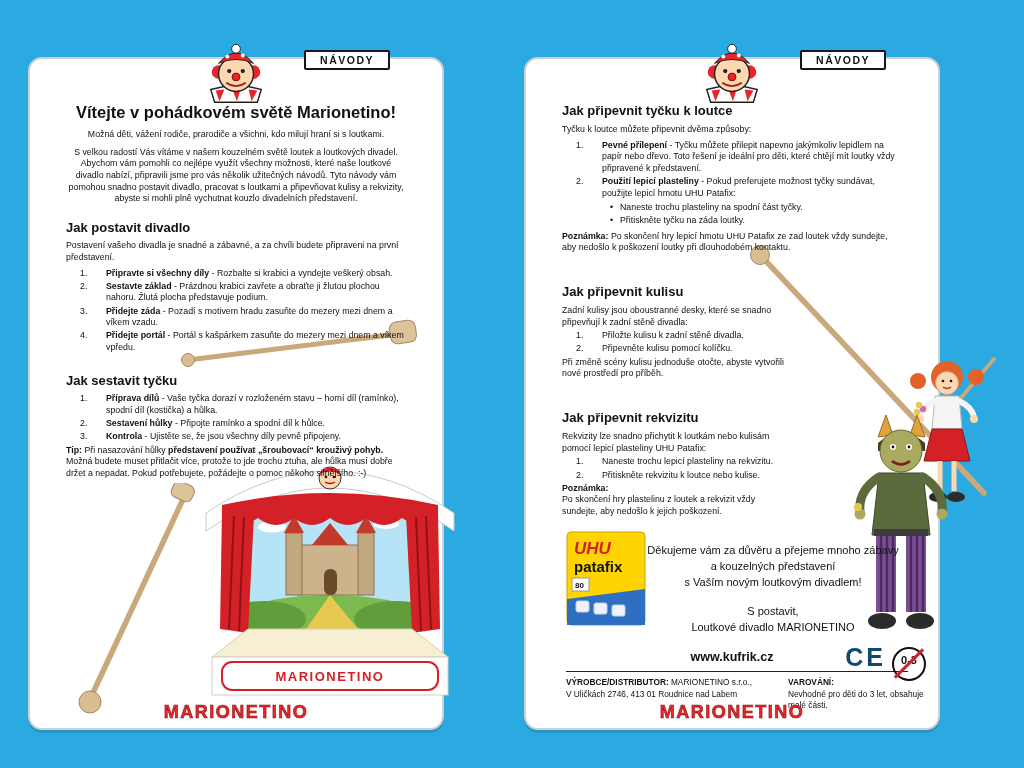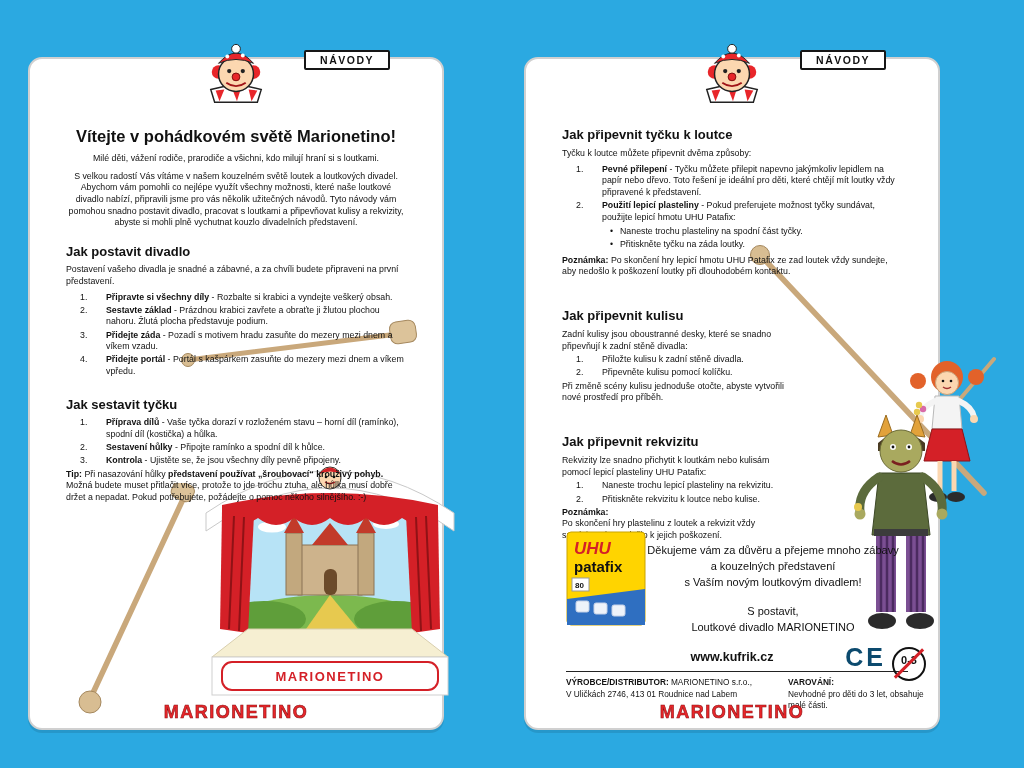--- a/index.html
+++ b/index.html
@@ -8,21 +8,21 @@
 
   .page { position:absolute; top:57px; width:416px; height:673px; background:#fff;
           border:2px solid #d0d0d0; border-radius:14px; box-shadow:0 3px 0 rgba(0,0,0,.10); }
   #left-page { left:28px; }
   #right-page { left:524px; }
 
   .clown { position:absolute; top:-18px; left:50%; transform:translateX(-50%); z-index:3; }
   .badge { position:absolute; top:-9px; right:52px; background:#fff; border:2px solid #161616;
            border-radius:2px; padding:2px 14px; font-weight:bold; font-size:10.5px; letter-spacing:1.5px; z-index:3; }
 
-  .content { position:relative; padding:68px 36px 0; z-index:2; }
+  .content { position:relative; padding:44px 36px 0; z-index:2; }
   h1.title { text-align:center; font-size:16.5px; font-weight:800; margin-bottom:7px; }
   h2 { font-size:13px; font-weight:bold; }
   .body { font-size:8.8px; line-height:1.33; }
   .center { text-align:center; }
   .mb2 { margin-bottom:2px; } .mb4 { margin-bottom:4px; } .mb6 { margin-bottom:6px; }
   .h1st { margin:15px 0 5px; } .h2nd { margin:19px 0 5px; } .h3rd { margin:30px 0 6px; }
 
   .steps { margin:2px 0 2px; }
   .step { display:flex; padding-left:14px; margin:1.5px 0; }
   .step .num { flex:0 0 26px; font-size:8.8px; line-height:1.33; }
@@ -84,21 +84,21 @@
       <circle cx="40" cy="37" r="4" fill="#e8262a" stroke="#7a0c0c"></circle>
       <path d="M30 43 Q40 50 50 43" fill="none" stroke="#a01418" stroke-width="2"></path>
     </svg>
   </div>
   <div class="badge">
     <span>NÁVODY</span>
   </div>
 
   <div class="content">
     <h1 class="title">Vítejte v pohádkovém světě Marionetino!</h1>
-    <p class="body center mb6">Milé děti, vážení rodiče, prarodiče a všichni, kdo milují hraní si s loutkami.</p>
+    <p class="body center mb6">Možná děti, vážení rodiče, prarodiče a všichni, kdo milují hraní si s loutkami.</p>
     <p class="body center">S velkou radostí Vás vítáme v našem kouzelném světě loutek a loutkových divadel. Abychom vám pomohli co nejlépe využít všechny možnosti, které naše loutkové divadlo nabízí, připravili jsme pro vás několik užitečných návodů. Tyto návody vám pomohou snadno postavit divadlo, pracovat s loutkami a připevňovat kulisy a rekvizity, abyste si mohli plně vychutnat kouzlo divadelních představení.</p>
 
     <h2 class="h1st">Jak postavit divadlo</h2>
     <p class="body mb4">Postavení vašeho divadla je snadné a zábavné, a za chvíli budete připraveni na první představení.</p>
     <div class="steps">
       <div class="step">
         <span class="num">1.</span>
         <p class="body"><b>Připravte si všechny díly</b><span> - Rozbalte si krabici a vyndejte veškerý obsah.</span></p>
       </div>
       <div class="step">

